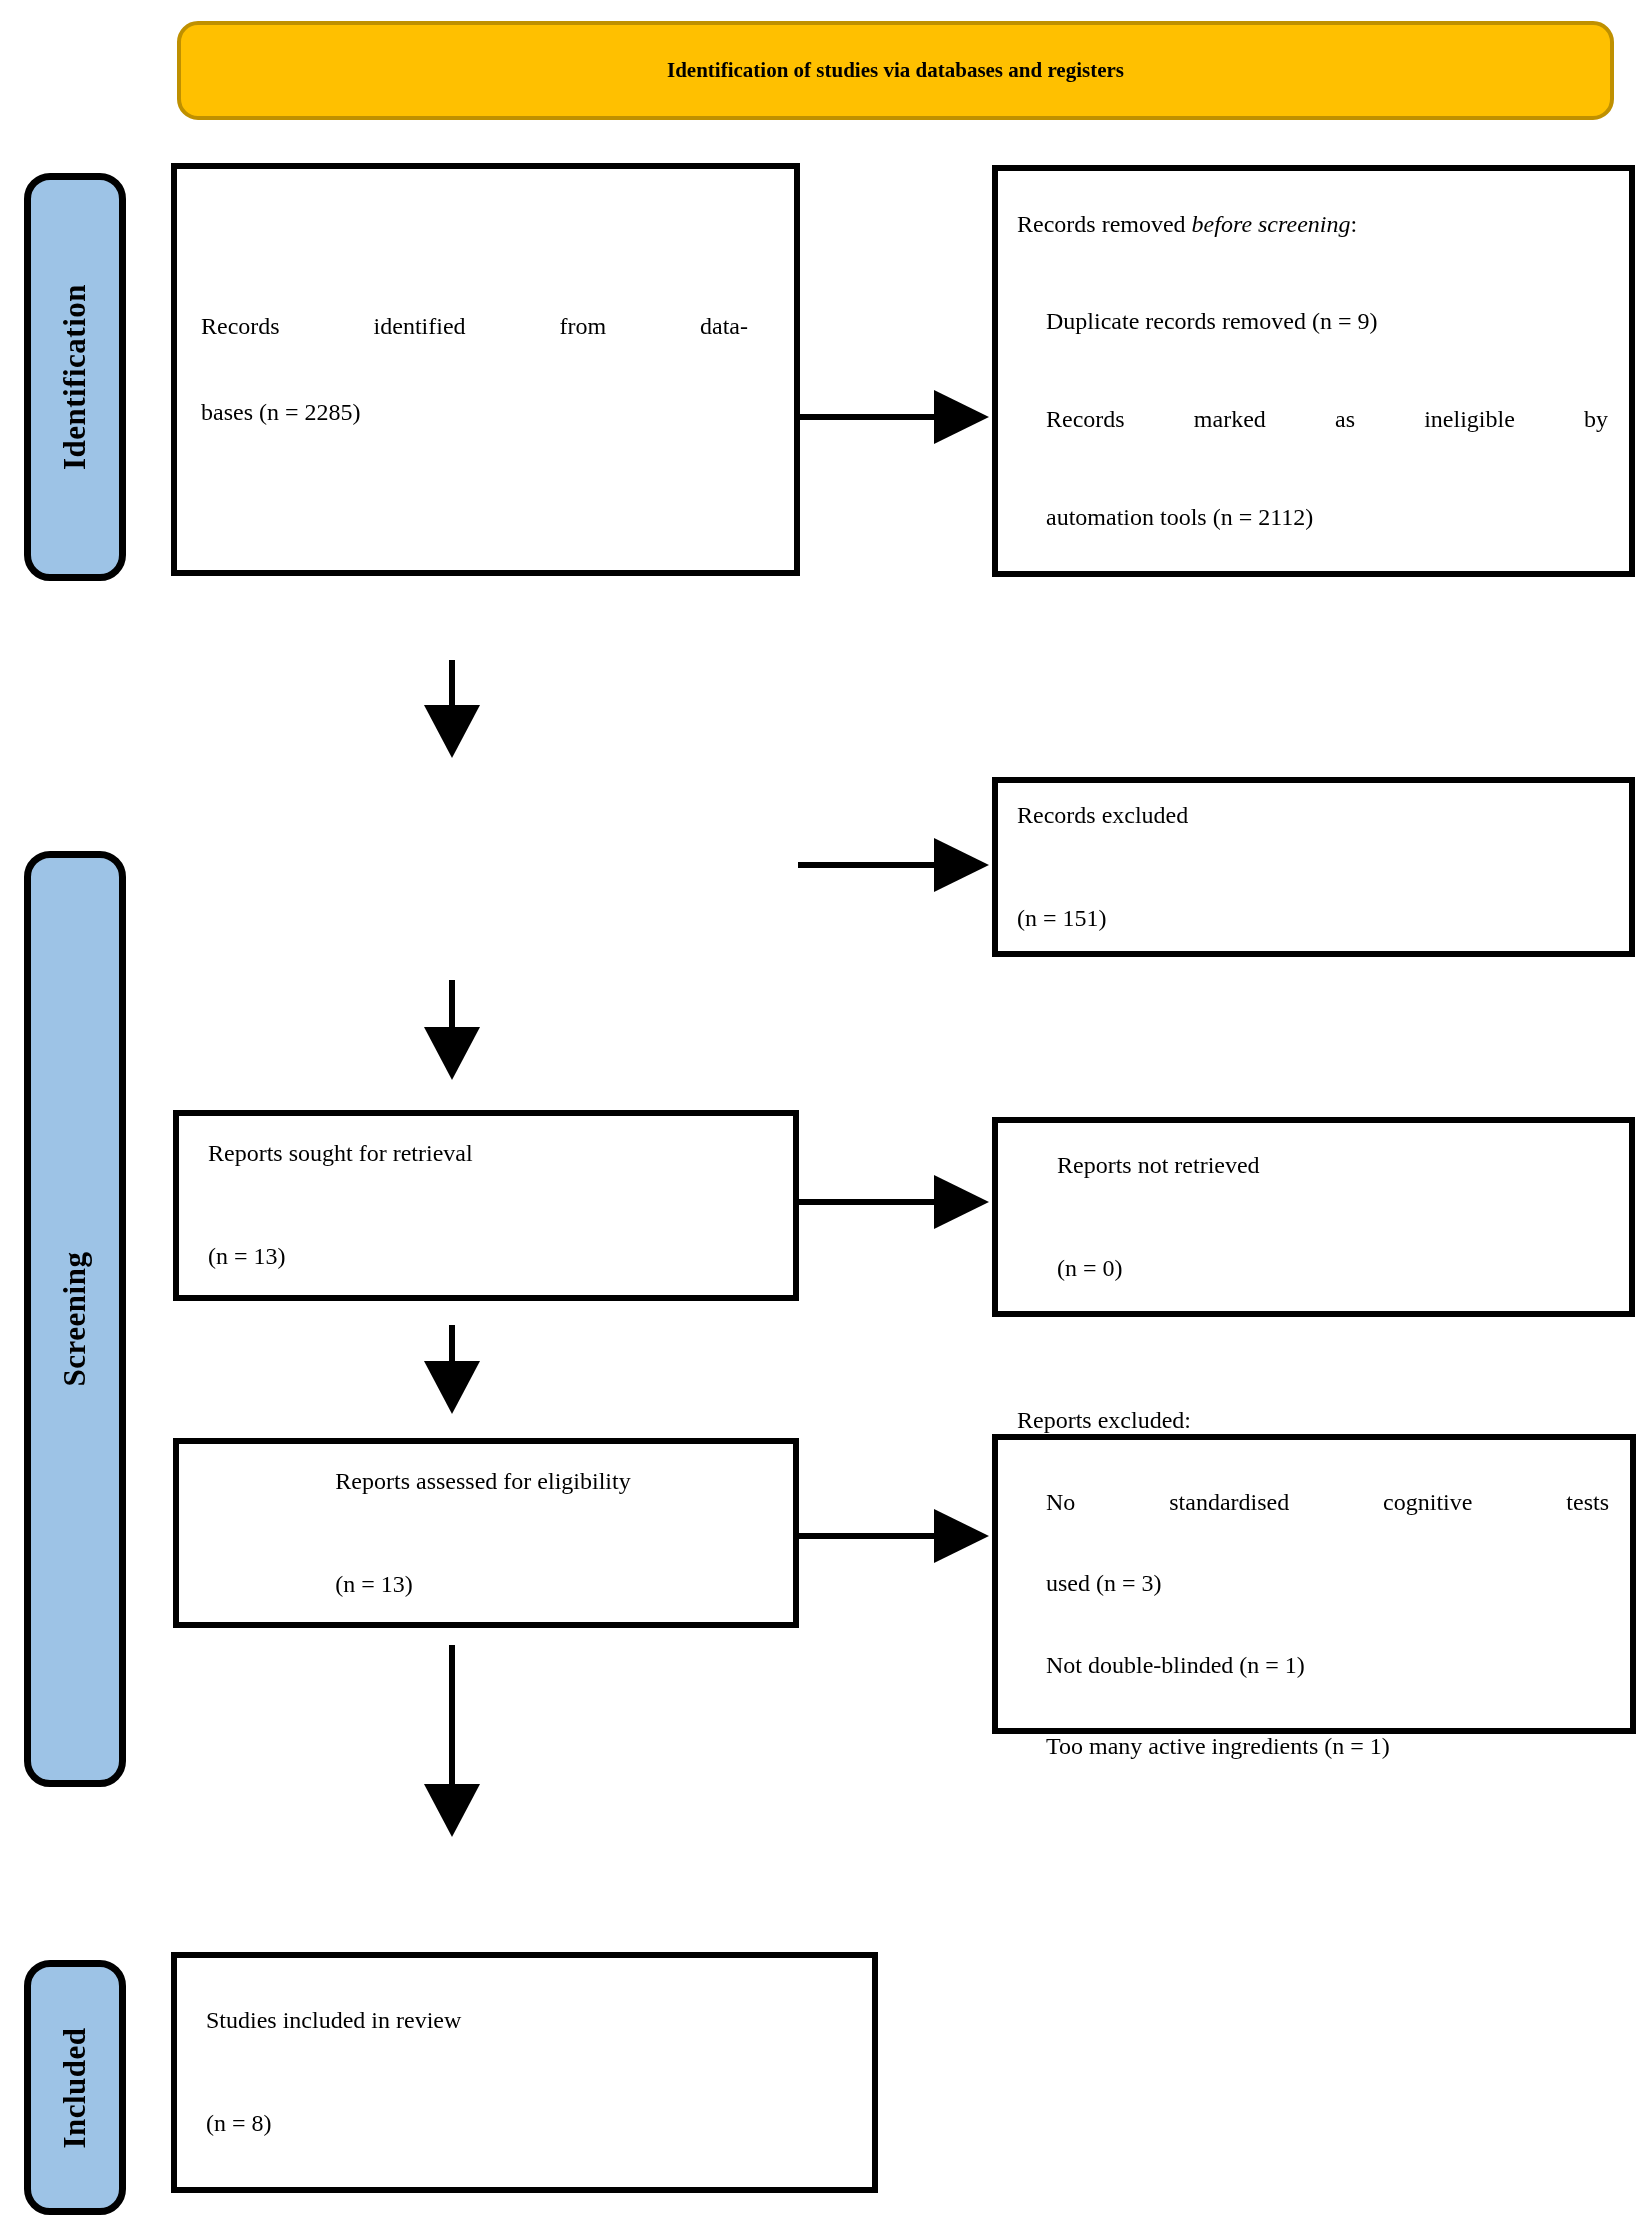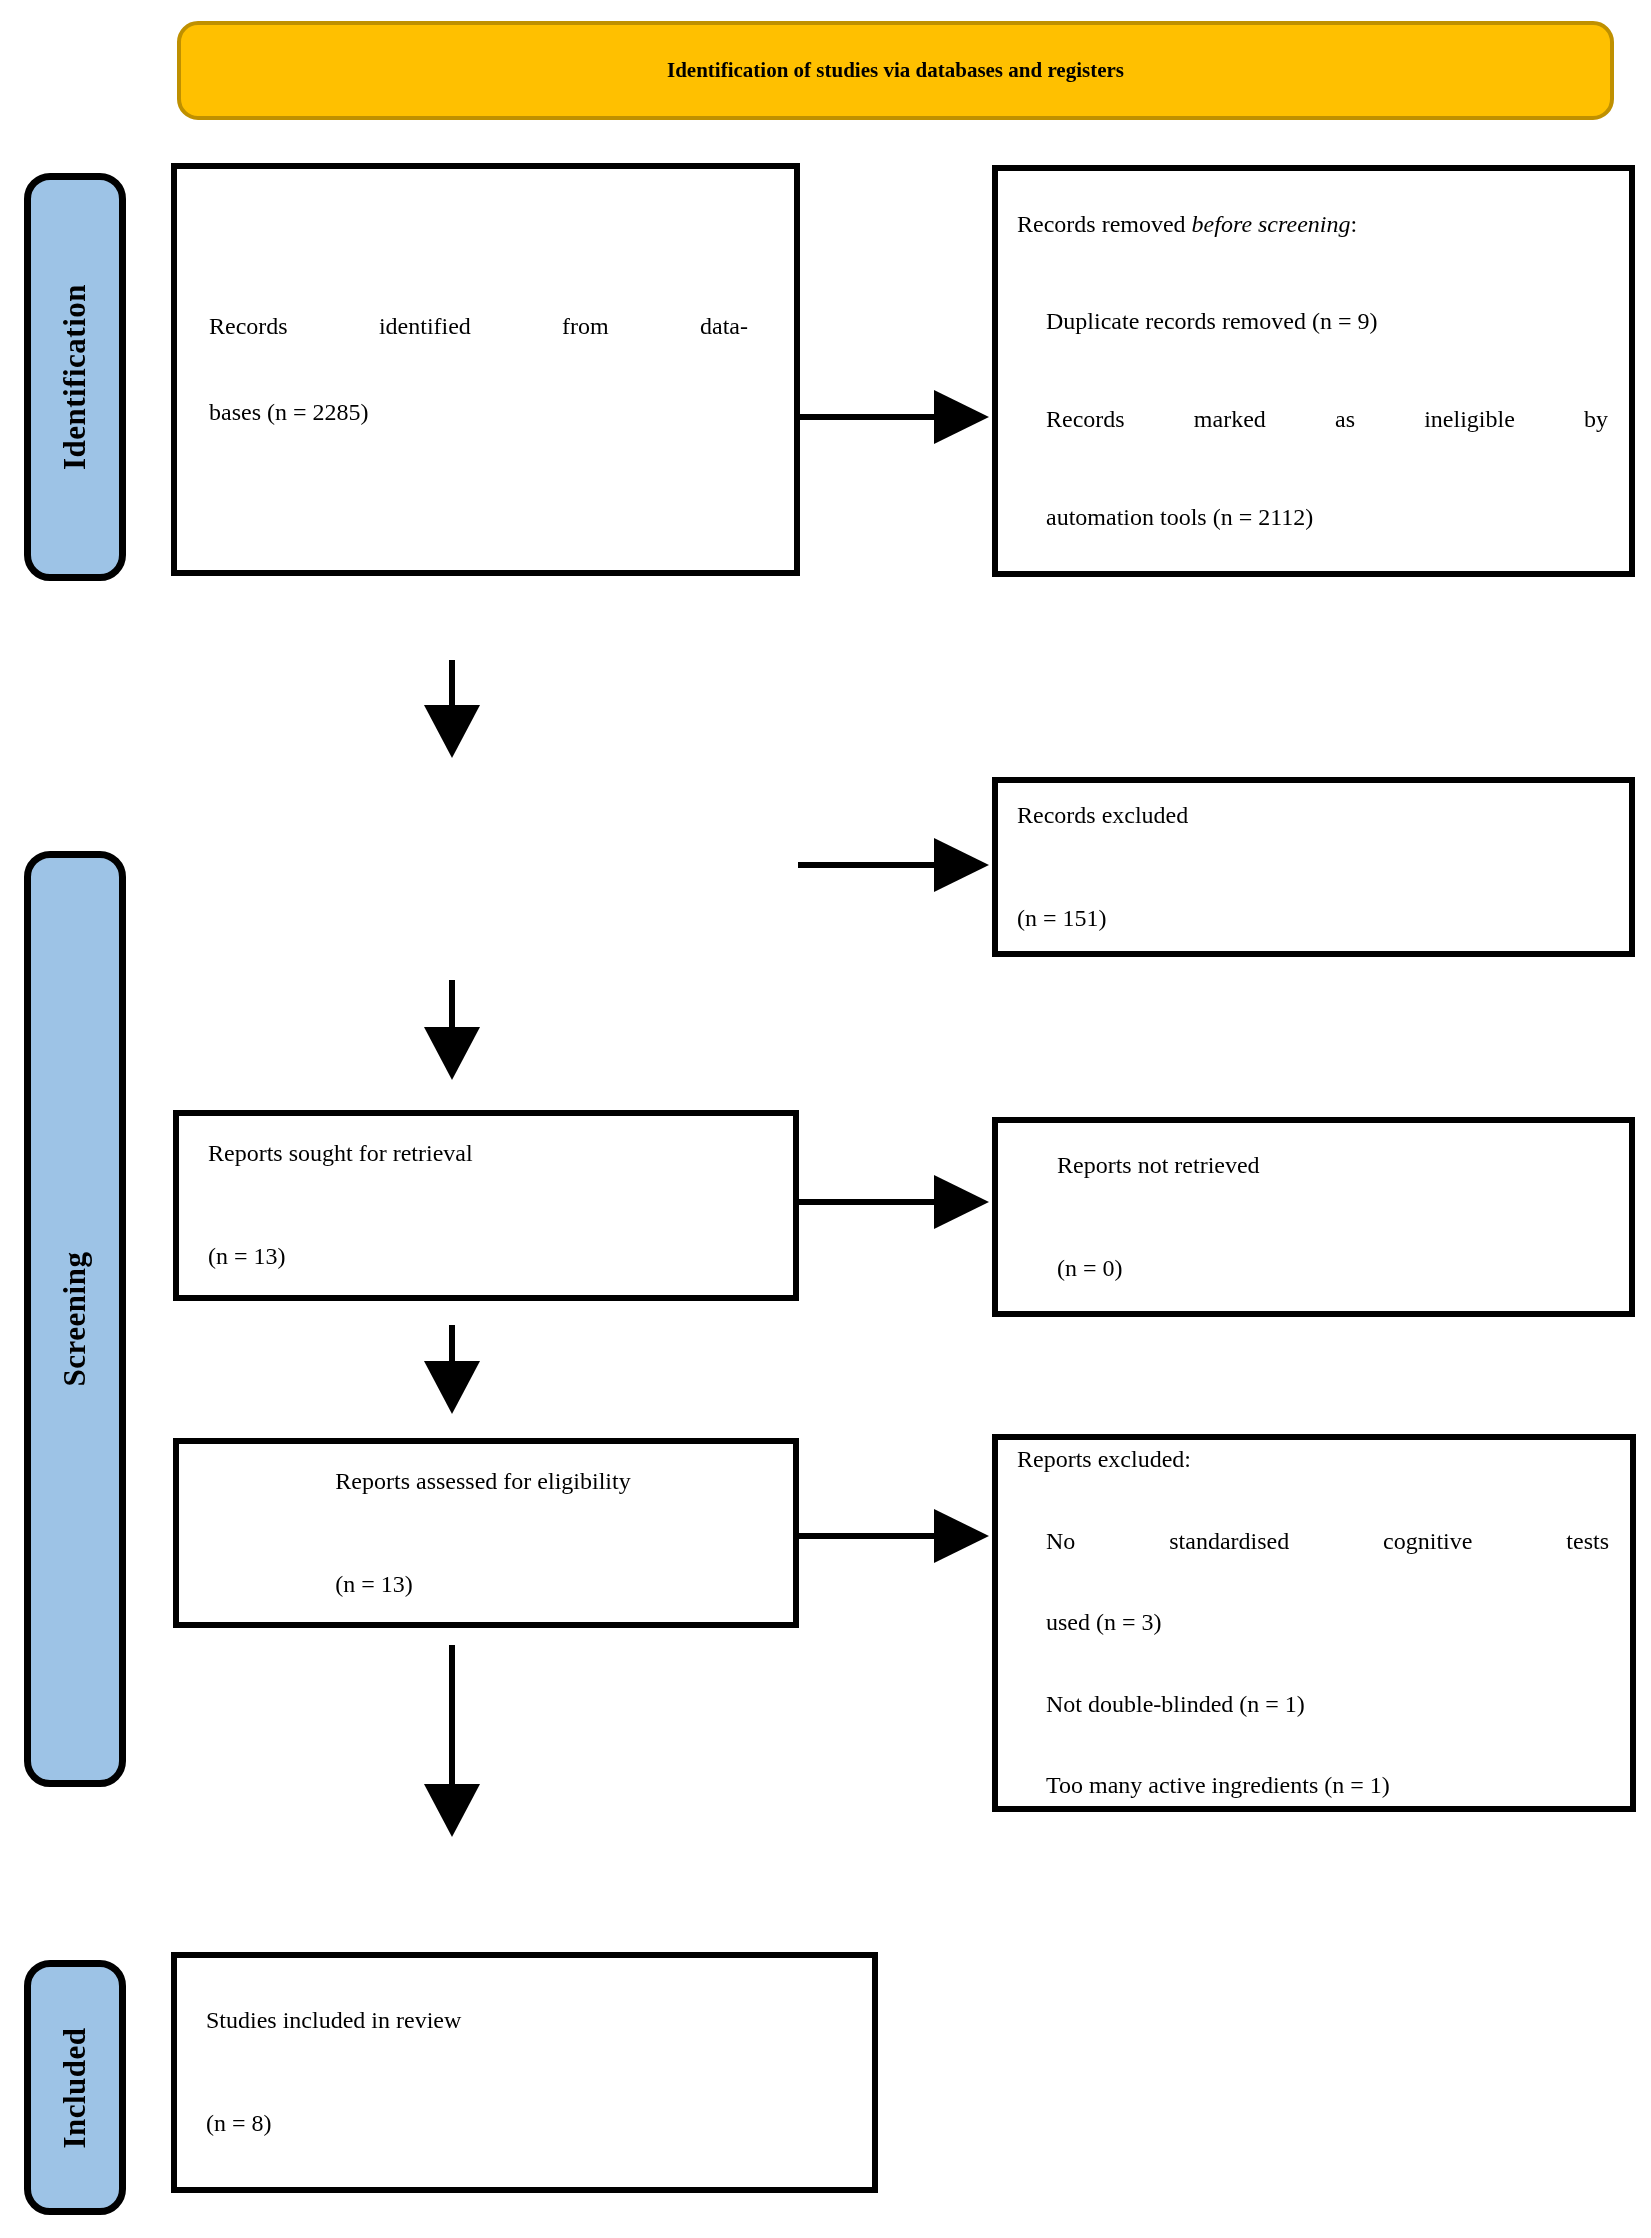--- a/index.html
+++ b/index.html
@@ -58,33 +58,33 @@
     display: flex; flex-direction: column; justify-content: center;
     font-size: 24px;
     line-height: 1.15;
   }
   .stack { display: flex; flex-direction: column; }
   .stack.g150 { gap: 75px; }
   .stack.g140 { gap: 70px; }
   .stack.g115 { gap: 58px; }
   .stack.g108 { gap: 54px; }
   .pad-left    { padding: 0 35px 0 29px; }
-  .pad-main    { padding: 0 46px 0 32px; }
+  .pad-main    { padding: 0 46px 0 24px; }
   .pad-right   { padding: 0 21px 0 19px; }
   .indent { margin-left: 29px; }
   .jl { text-align: justify; text-align-last: justify; }
 
   #box-records-identified   { left: 171px;  top: 163px;  width: 629px; height: 413px; }
   #box-records-removed      { left: 992px; top: 165px;  width: 643px; height: 412px; }
   #box-records-screened     { left: 173px;  top: 778px; width: 626px; height: 178px; }
   #box-records-excluded     { left: 992px; top: 777px; width: 643px; height: 180px; }
   #box-reports-sought       { left: 173px;  top: 1110px; width: 626px; height: 191px; }
   #box-reports-not-retrieved{ left: 992px; top: 1117px; width: 643px; height: 200px; padding-left: 40px; }
   #box-reports-assessed     { left: 173px;  top: 1438px; width: 626px; height: 190px; align-items: center; }
-  #box-reports-excluded     { left: 992px; top: 1434px; width: 644px; height: 378px; }
+  #box-reports-excluded     { left: 992px; top: 1434px; width: 644px; height: 300px; }
   #box-studies-included     { left: 171px;  top: 1952px; width: 707px; height: 241px; }
 
   
   .shaft-h { position: absolute; height: 6px; background: #000; }
   .shaft-v { position: absolute; width: 6px;  background: #000; }
   .head-right {
     position: absolute; width: 0; height: 0;
     border-top: 27px solid transparent;
     border-bottom: 27px solid transparent;
     border-left: 55px solid #000;

